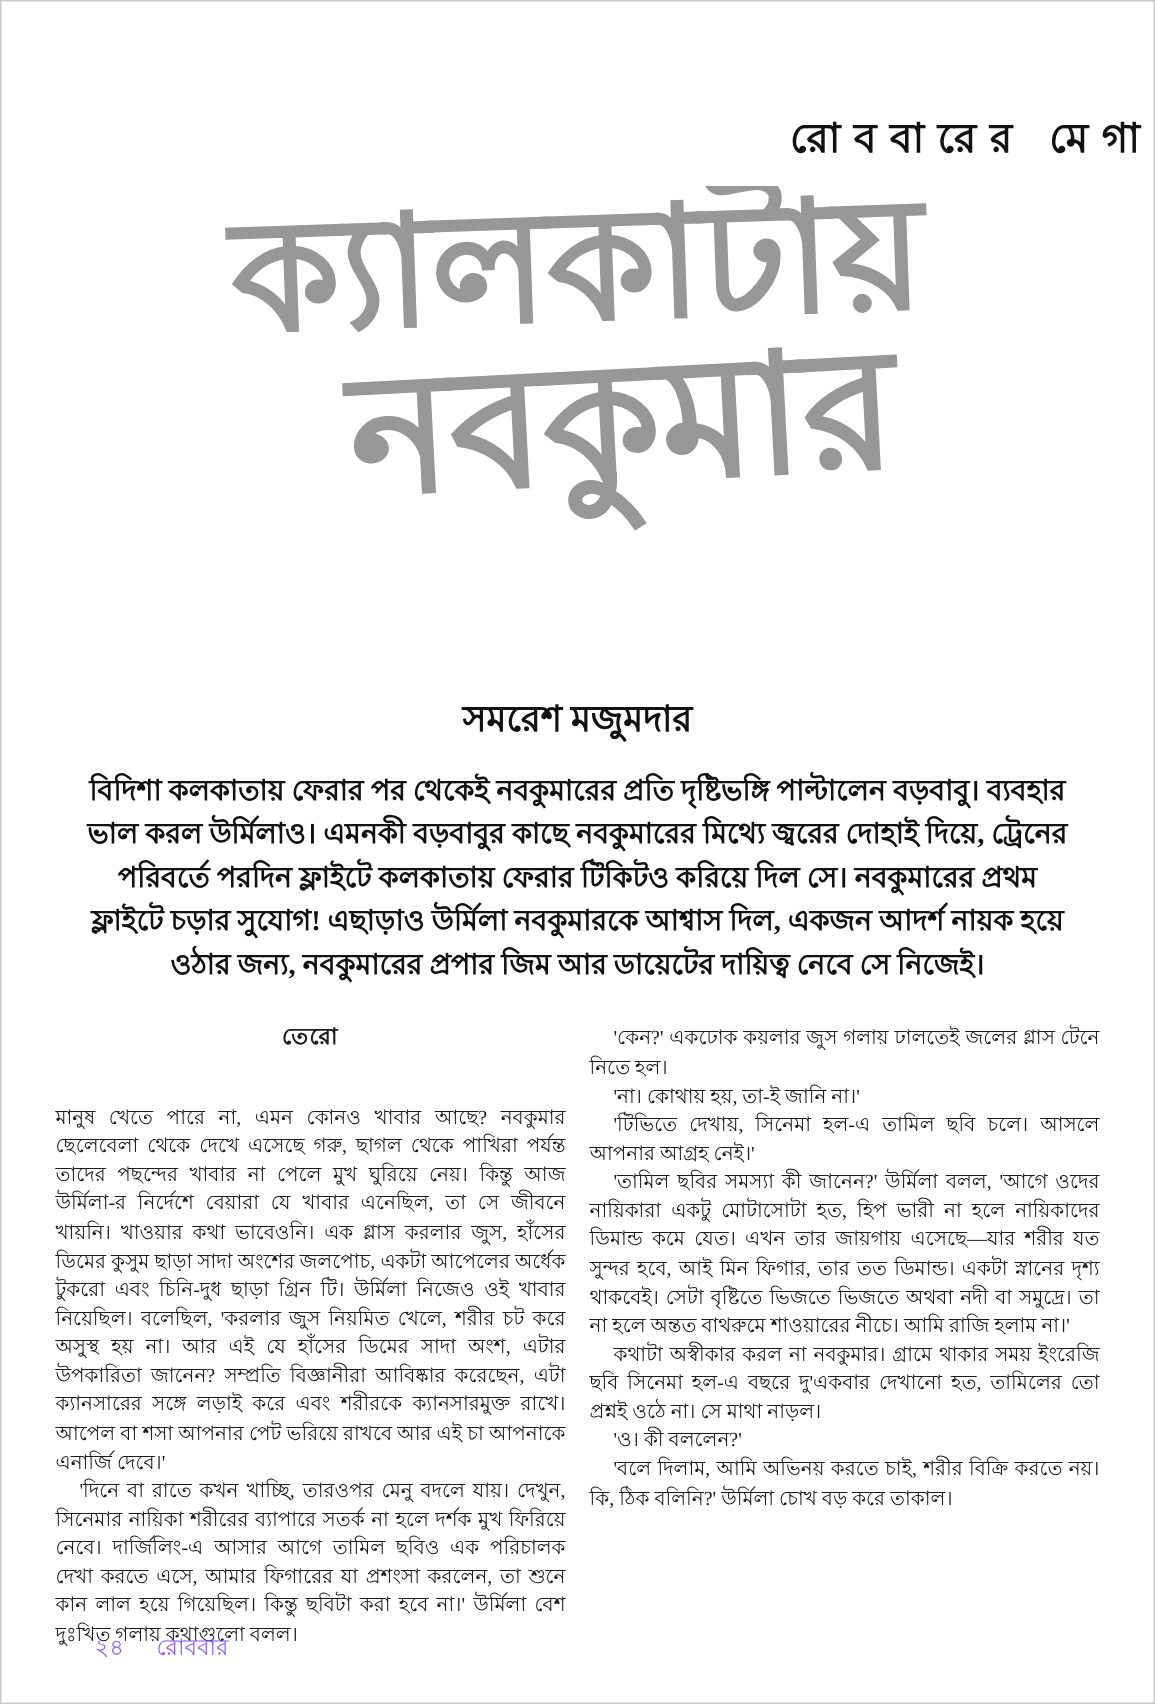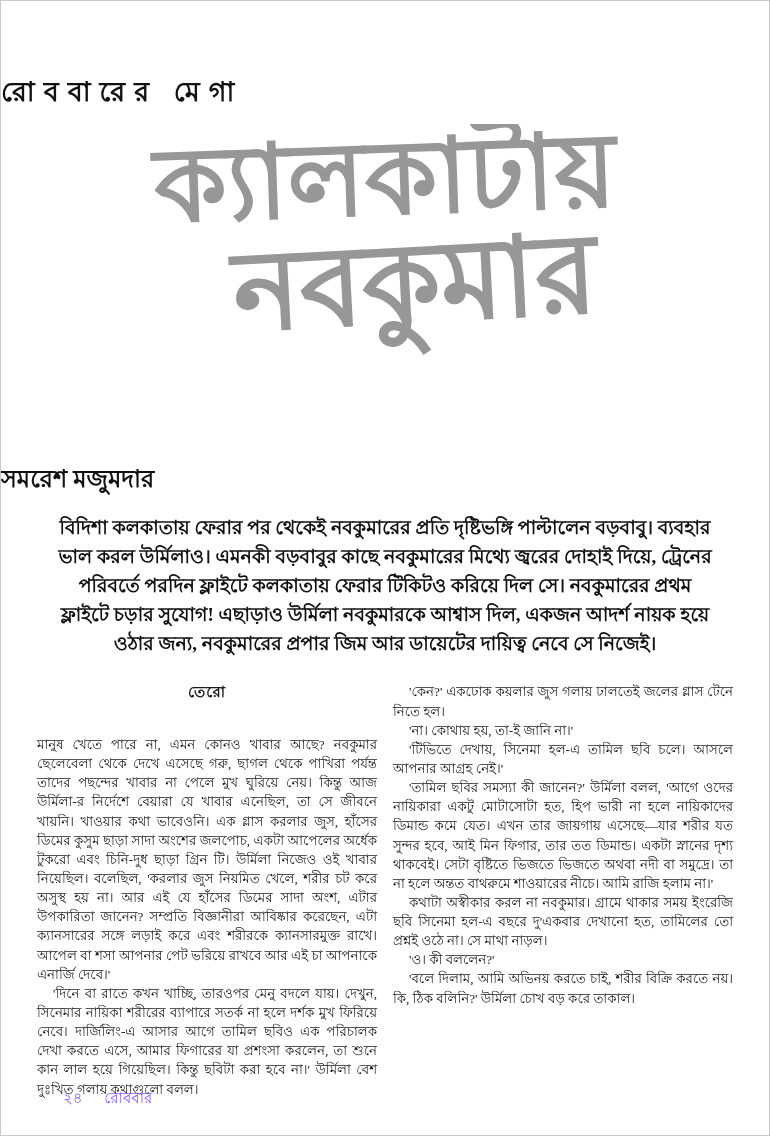--- a/index.html
+++ b/index.html
@@ -13,21 +13,21 @@
     height: 1136px;
     box-sizing: border-box;
     background: #ffffff;
     border: 1px solid #c9c9c9;
     font-family: "Liberation Serif", serif;
     color: #141414;
     overflow: hidden;
   }
   .kicker {
     margin-top: 70px;
-    text-align: left;
+    text-align: right;
     font-size: 27px;
     font-weight: bold;
     letter-spacing: 9px;
     color: #111111;
     white-space: nowrap;
   }
   .calligraphy {
     height: 330px;
     margin-top: 8px;
     text-align: center;
@@ -43,20 +43,21 @@
   }
   .callig-line2 {
     font-size: 112px;
     font-weight: bold;
     white-space: nowrap;
     margin-top: -6px;
     transform: rotate(-3deg) translateX(30px);
   }
   .author {
     margin-top: 6px;
+    text-align: center;
     font-size: 24px;
     font-weight: bold;
     color: #111111;
   }
   .intro {
     width: 660px;
     margin: 14px auto 0 auto;
     font-size: 19px;
     font-weight: bold;
     line-height: 1.52;

